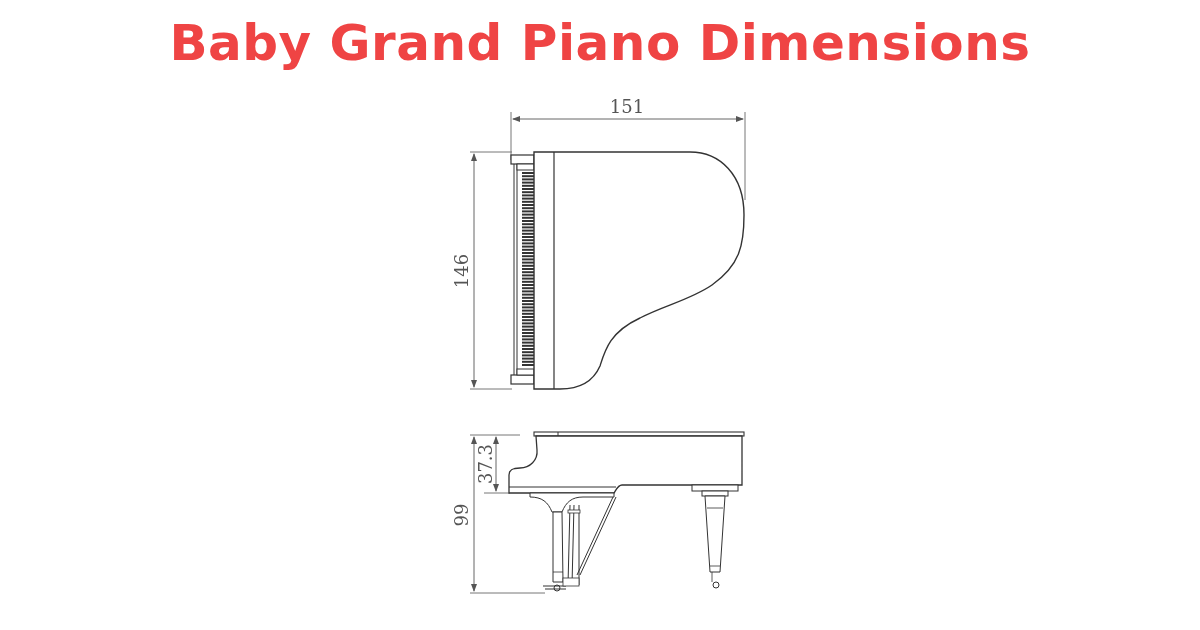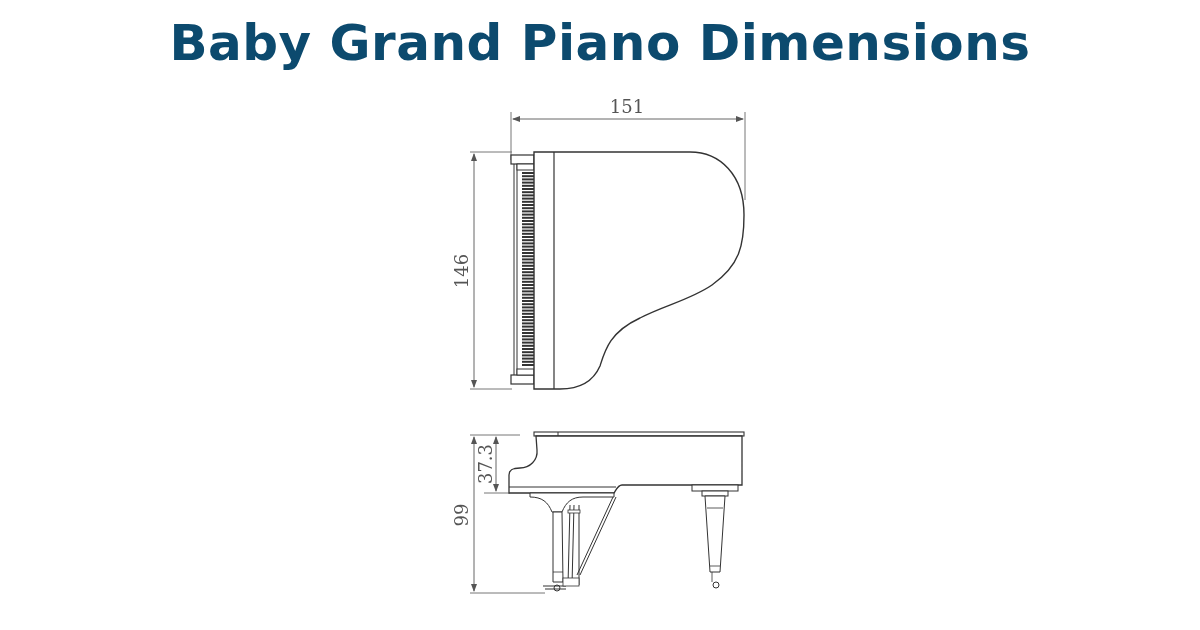--- a/index.html
+++ b/index.html
@@ -1,21 +1,21 @@
 <!DOCTYPE html>
 <html><head>
   <meta charset="utf-8">
   <style>
     html, body { margin: 0; padding: 0; background: #ffffff; }
     body { width: 1200px; height: 630px; position: relative; overflow: hidden; }
     .title {
       position: absolute; left: 0; top: 14px; width: 1200px;
       text-align: center;
       font-family: "DejaVu Sans", sans-serif;
-      font-weight: bold; font-size: 50px; color: #0c4a6e;
+      font-weight: bold; font-size: 50px; color: #ef4444;
       letter-spacing: 0.5px;
     }
     svg.diagram { position: absolute; left: 0; top: 0; }
     .dim-text {
       font-family: "DejaVu Serif", serif;
       font-size: 18px; fill: #555555;
     }
   </style>
 </head>
 <body>

